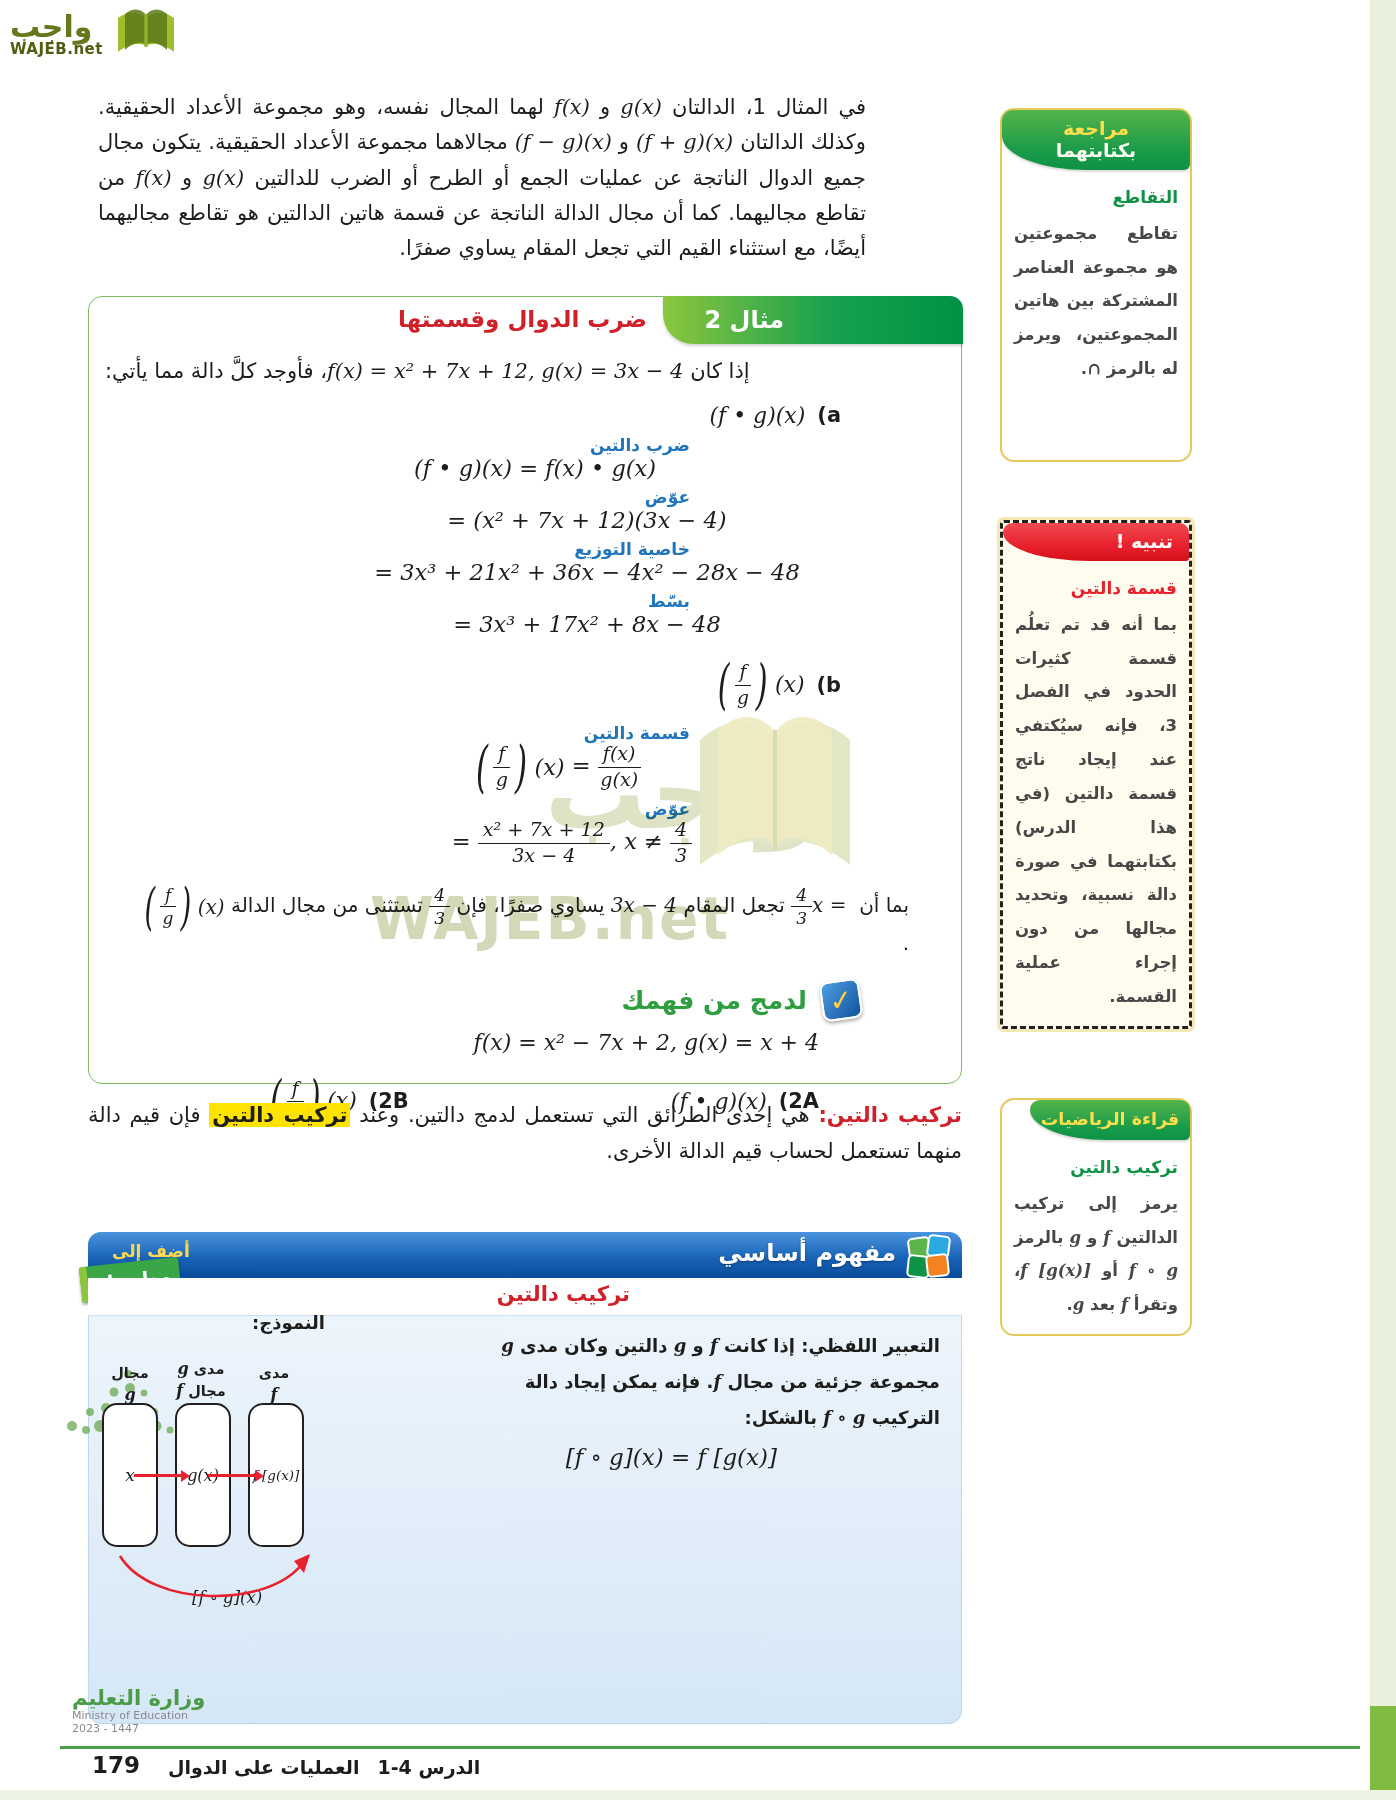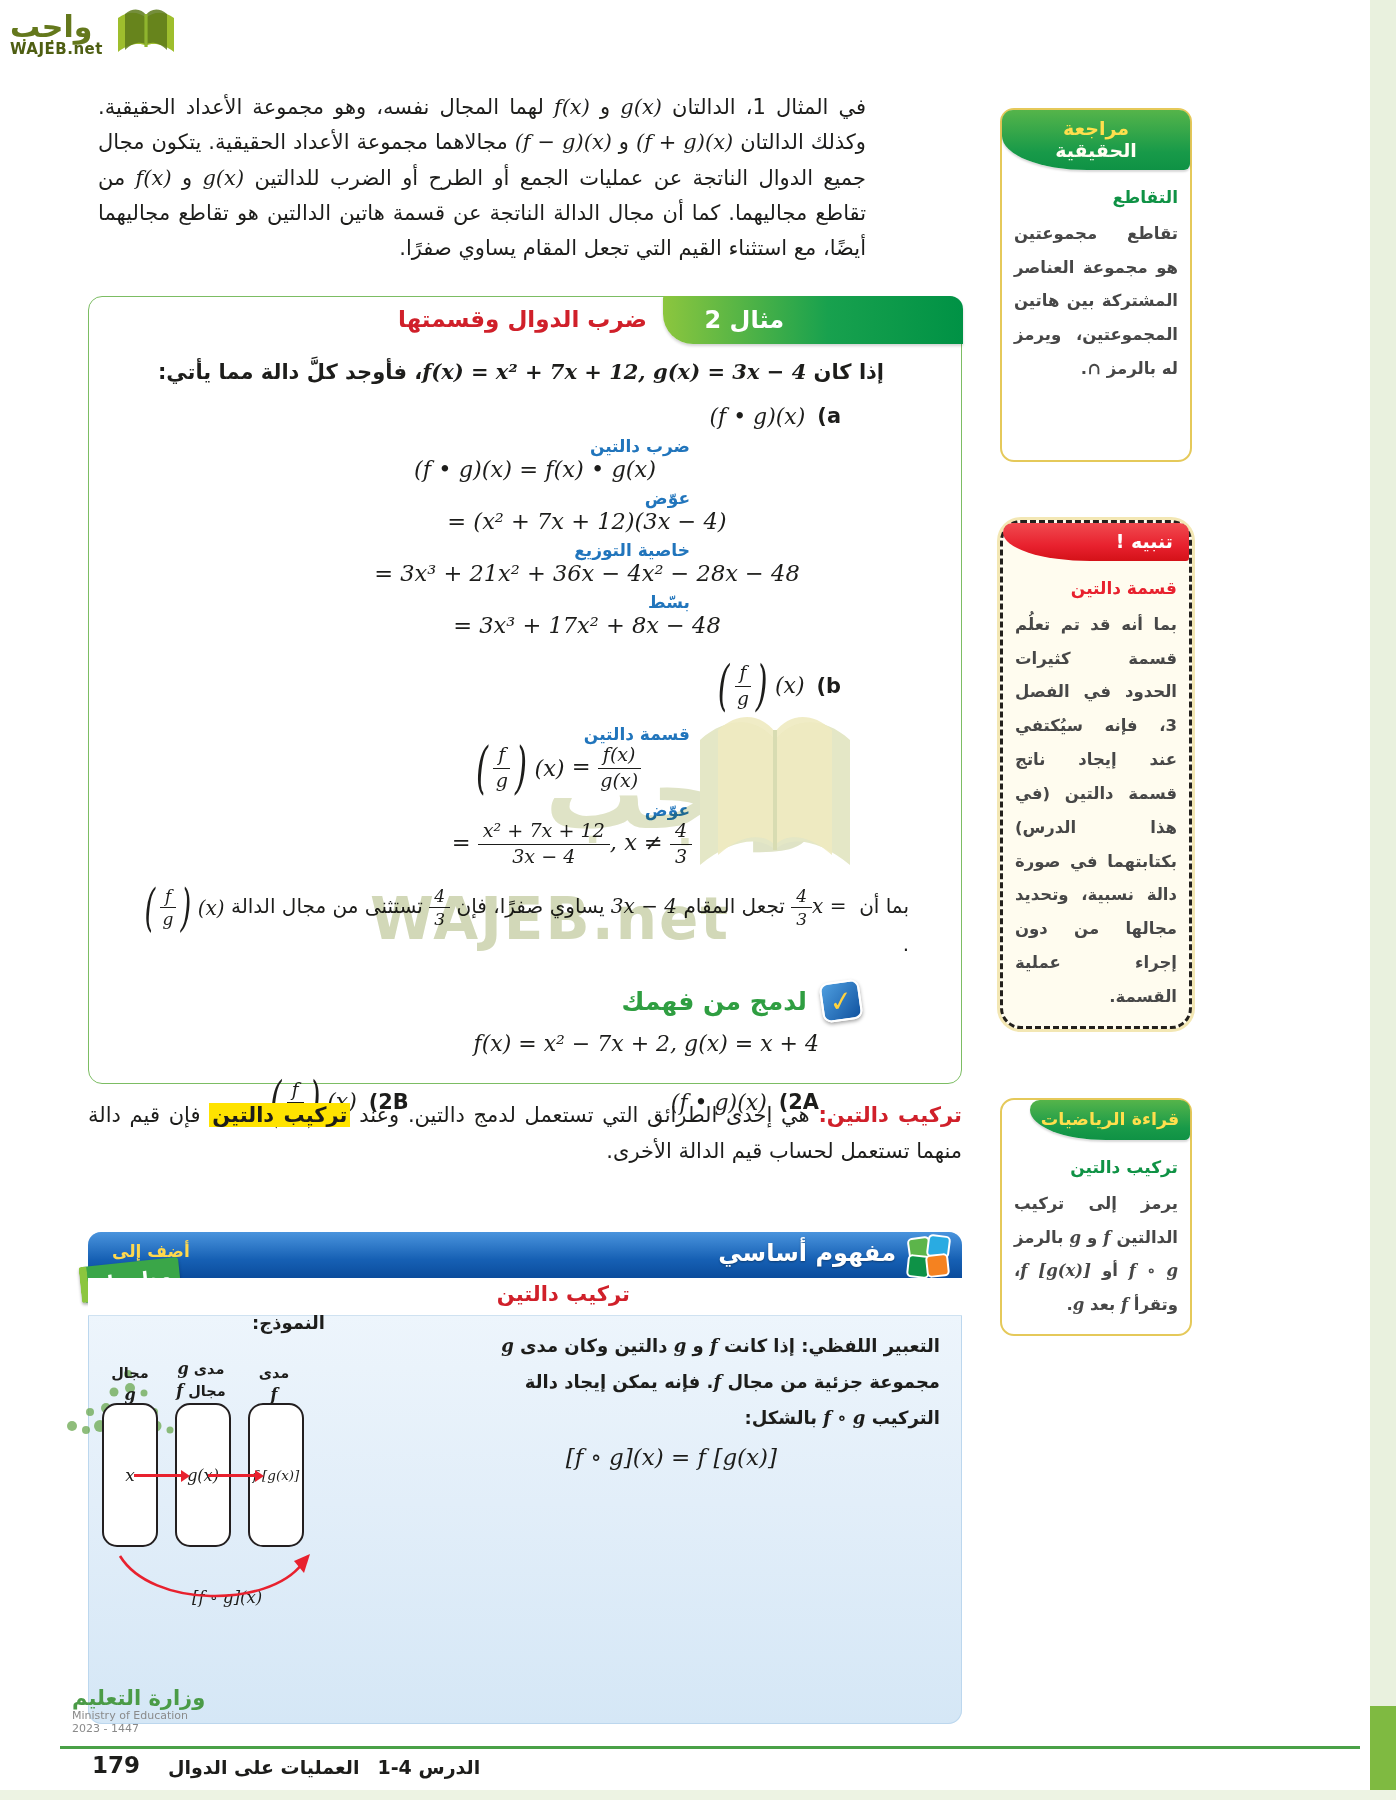--- a/index.html
+++ b/index.html
@@ -43,21 +43,21 @@
   
   .example-box{position:absolute;left:88px;top:296px;width:874px;height:788px;
                border:1.6px solid #7cbd63;border-radius:14px;background:transparent;}
   .ex-tab{position:absolute;top:-1.5px;right:-1.5px;width:300px;height:48px;direction:ltr;
           background:linear-gradient(to right,#8cc63e,#18a14e 55%,#009245);
           border-radius:2px 13px 0 30px;display:flex;align-items:center;padding-left:42px;
           box-shadow:0 2px 3px rgba(0,0,0,.18);}
   .ex-tab span{color:#fff;font-size:24px;font-weight:bold;direction:rtl;}
   .ex-title{position:absolute;right:314px;top:9px;margin:0;color:#d0202a;font-size:23px;font-weight:bold;}
   .ex-content{padding:62px 24px 0 16px;}
-  .problem{margin:0 0 14px;font-size:21px;text-align:center;font-weight:bold;}
+  .problem{margin:0 0 14px;font-size:21px;text-align:left;}
   .part-row{display:flex;direction:rtl;align-items:center;gap:12px;padding-right:96px;
             font-size:22px;min-height:36px;}
   .part-row.tall{min-height:72px;margin-top:6px;}
   .steps{direction:ltr;margin-top:2px;}
   .srow{display:flex;align-items:center;min-height:52px;flex-direction:column;}
   .srow.tall{min-height:76px;}
   .slabel{width:338px;text-align:right;color:#2175bc;font-weight:bold;font-size:17px;flex:none;}
   .seq{margin-left:28px;font-size:22.5px;font-family:"DejaVu Serif",serif;font-style:italic;direction:ltr;}
   .seq.pad1{padding-left:104px;}
   .note-line{margin:10px 28px 0 30px;font-size:20px;text-align:right;line-height:1.5;}
@@ -129,21 +129,21 @@
   .side-head .hl1{color:#ffdf4d;display:block;font-size:19px;}
   .side-head .hl2{color:#fffef2;display:block;font-size:19px;}
   .side-head.single{font-size:17.5px;color:#ffdf4d;padding:9px 4px 11px;margin-left:28px;}
   .side-body{padding:10px 12px 12px;font-size:16.5px;font-weight:bold;color:#474747;
              line-height:2.05;text-align:justify;}
   .side-term{font-size:17px;font-weight:bold;margin-bottom:2px;text-align:right;}
   .term-green{color:#0f9245;}
   .term-red{color:#e8212e;}
   .vocab{left:1000px;top:108px;min-height:354px;}
   .caution{left:1000px;top:520px;min-height:424px;background:#fffcef;border:3px dashed #23201d;
-           border-radius:21px;box-shadow:0 0 0 3px #f3e7b4;}
+           border-radius:4px;box-shadow:0 0 0 3px #f3e7b4;}
   .caution-head{background:linear-gradient(180deg,#f04a4f,#e8212e 60%,#d41118);color:#fff;
                 font-size:19px;font-weight:bold;text-align:right;padding:7px 16px 9px;
                 border-radius:12px 12px 4px 12px;border-bottom-left-radius:110px 36px;}
   .reading{left:1000px;top:1098px;min-height:238px;}
 
   
   .footer-line{position:absolute;left:60px;top:1746px;width:1300px;height:2.5px;background:#4aa147;}
   .page-num{position:absolute;left:92px;top:1752px;font-size:23px;font-weight:bold;direction:ltr;}
   .footer-lesson{position:absolute;left:168px;top:1756px;direction:rtl;font-size:19px;font-weight:bold;
                  display:flex;gap:18px;}
@@ -389,21 +389,21 @@
         <path d="M30,4 C62,56 178,56 212,12" fill="none" stroke="#e8212e" stroke-width="2.6"></path>
         <polygon points="220,2 204,9 214,21" fill="#e8212e"></polygon>
       </svg>
       <span class="d-arc-label" data-name="composition-arc-label">[f ∘ g](x)</span>
     </div>
   </section>
 
   <aside class="sidebox vocab" data-name="vocabulary-review-box">
     <div class="side-head" data-name="vocabulary-review-header">
       <span class="hl1" data-name="vocab-header-line1">مراجعة</span>
-      <span class="hl2" data-name="vocab-header-line2">الحقيقية</span>
+      <span class="hl2" data-name="vocab-header-line2">بكتابتهما</span>
     </div>
     <div class="side-body" data-name="vocabulary-review-body">
       <div class="side-term term-green" data-name="vocab-term">التقاطع</div>
       <div data-name="vocab-definition"><span class="sg-ar">تقاطع مجموعتين هو مجموعة العناصر المشتركة بين هاتين المجموعتين، ويرمز له بالرمز </span><span class="sg-m">∩</span><span class="sg-ar">.</span></div>
     </div>
   </aside>
 
   <aside class="sidebox caution" data-name="caution-box">
     <div class="caution-head" data-name="caution-header">تنبيه !</div>
     <div class="side-body" data-name="caution-body">

